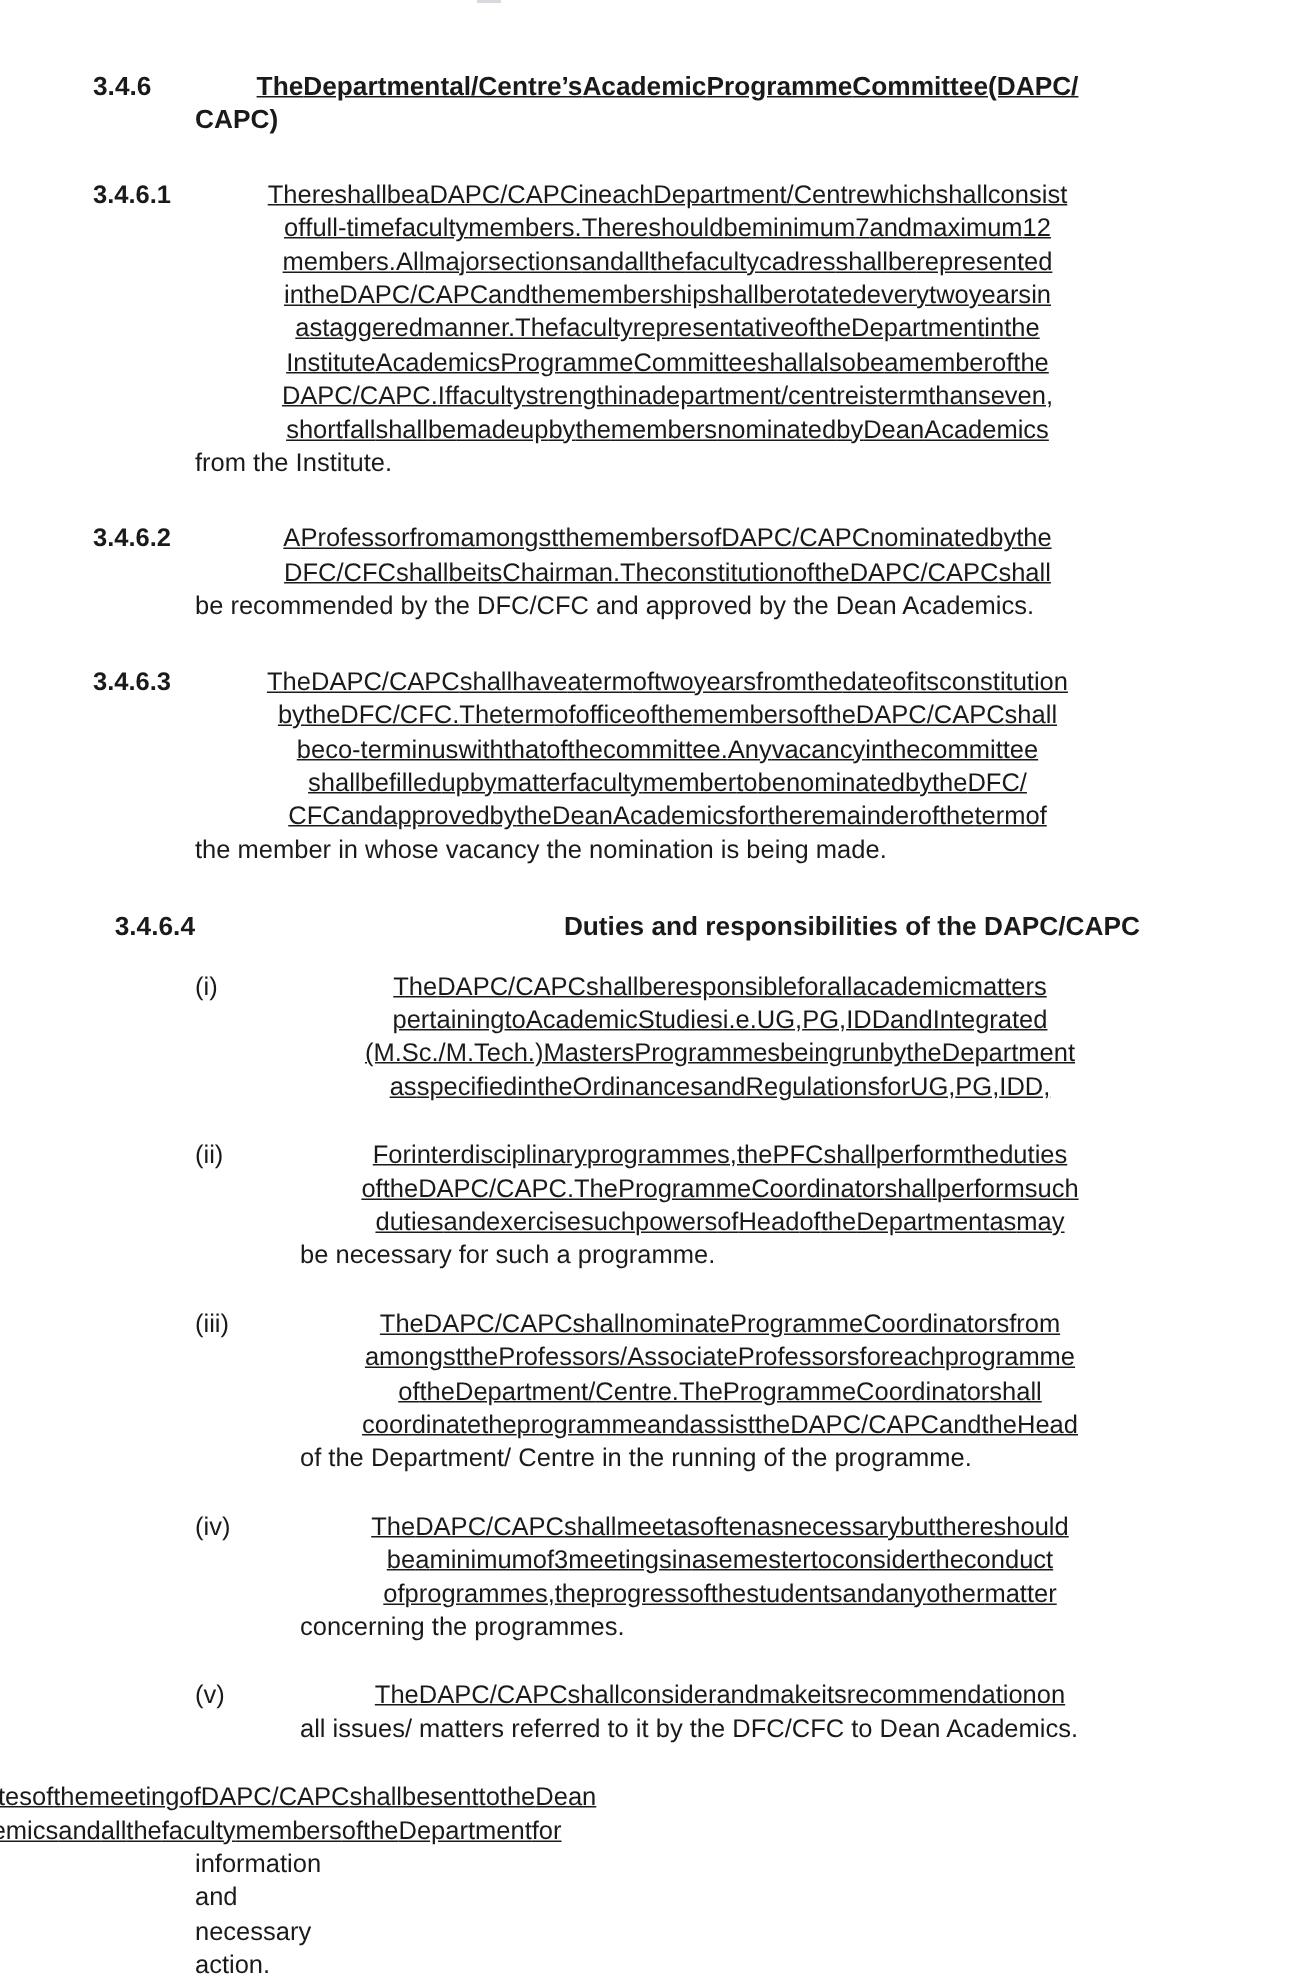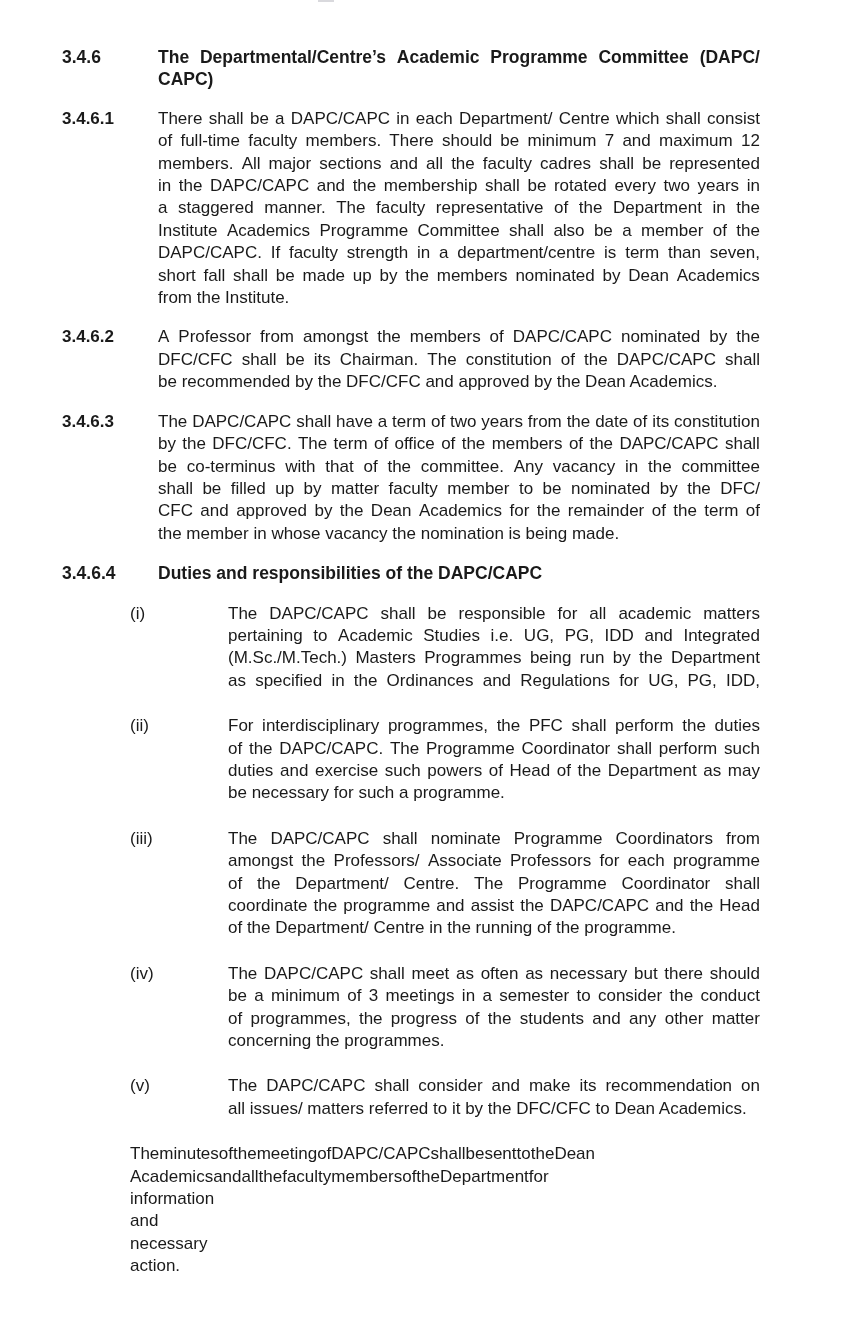--- a/index.html
+++ b/index.html
@@ -21,38 +21,38 @@
     opacity: 0.7;
   }
   .doc {
     position: absolute;
     left: 62px;
     top: 46px;
     width: 698px;
     font-size: 17px;
     line-height: 22.4px;
   }
-  .block { display: grid; gap: 28px; }
+  .block { display: grid; }
   .block.para { grid-template-columns: 68px 1fr; }
   .block.list { grid-template-columns: 70px 1fr; margin-left: 68px; }
   
-  .block.para + .block.para { margin-top: 17px; }
-  .block.sub-heading { margin-top: 11px; }
+  .block.para + .block.para { margin-top: 28px; }
+  .block.sub-heading { margin-top: 11px; text-align: right; }
   .block.list { margin-top: 23px; }
   .block.sub-heading + .block.list { margin-top: 18px; }
   .num, .marker { display: block; }
   .num { font-weight: bold; }
   .section-heading .num,
   .section-heading .line,
   .sub-heading .num,
   .sub-heading .line { font-weight: bold; font-size: 17.5px; }
   .text { min-width: 0; }
   .line { display: block; }
   
-  .line.j { display: flex; justify-content: space-between; white-space: nowrap; }
+  .line.j { display: flex; justify-content: center; white-space: nowrap; text-decoration: underline; }
   .line.j span { flex: 0 0 auto; }
 </style>
 </head>
 <body>
 
 <div class="page">
   <div class="artifact"></div>
   <div class="doc" id="doc">
       <div class="block para section-heading">
         <span class="num">3.4.6</span>

